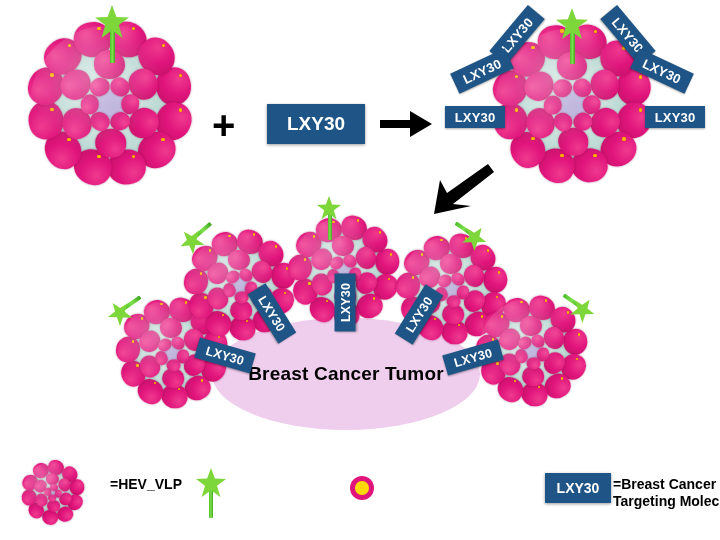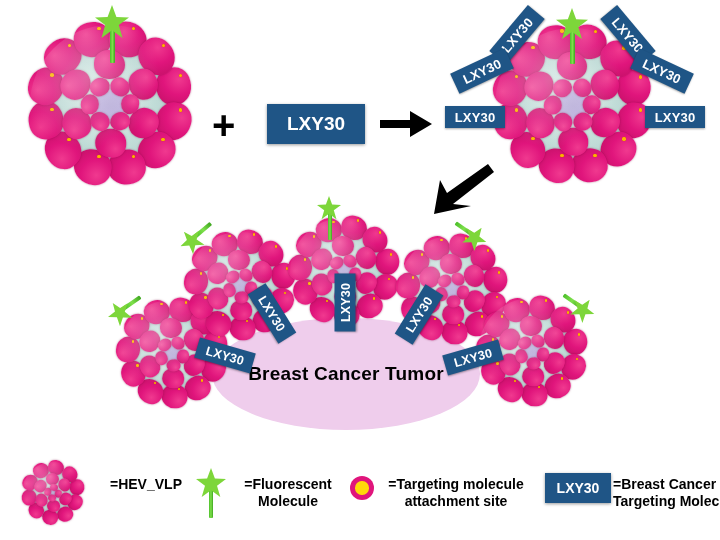--- a/index.html
+++ b/index.html
@@ -424,32 +424,24 @@
         <div class="shade"></div>
       </div>
     <div class="lg-text" style="left:86px;top:26px;width:120px;">
       <div>=HEV_VLP</div>
     </div>
 
     <div class="star-wrap" style="left:196px;top:18px;width:30px;height:50px;">
       <div class="stem" style="left:13px;top:14px;width:4px;height:36px;"></div>
       <div class="star" style="left:0;top:0;width:30px;height:30px;"></div>
     </div>
-    <div class="lg-text" style="left:228px;top:26px;width:120px;">
-      <div>=Fluorescent</div>
-      <div>Molecule</div>
-    </div>
 
     <div class="lg-ring" style="left:350px;top:26px;width:24px;height:24px;">
         <i></i>
       </div>
-    <div class="lg-text" style="left:376px;top:26px;width:160px;">
-      <div>=Targeting molecule</div>
-      <div>attachment site</div>
-    </div>
 
     <div class="reagent" style="left:545px;top:23px;width:66px;height:30px;font-size:14px;">LXY30</div>
     <div class="lg-text" style="left:613px;top:26px;width:140px;text-align:left;">
       <div>=Breast Cancer</div>
       <div>Targeting Molecule</div>
     </div>
   </div>
 
 </div>
 

